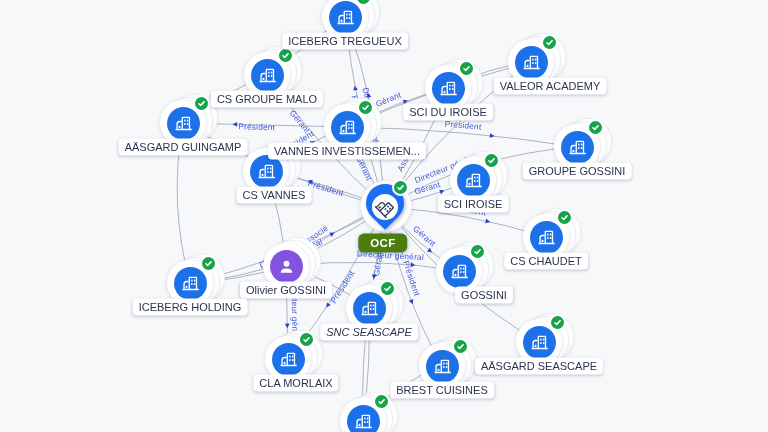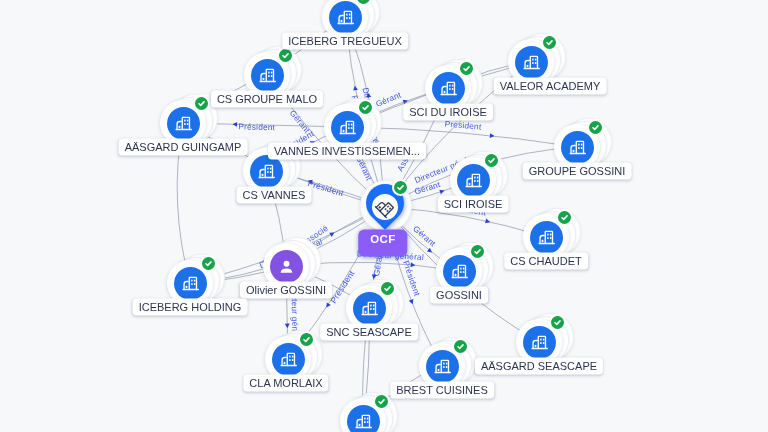--- a/index.html
+++ b/index.html
@@ -16,21 +16,21 @@
   .s1{transform:translate(5px,-3px);}
   .s2{transform:translate(10px,-6px);}
   .core{position:absolute;left:0;top:0;width:46px;height:46px;border-radius:50%;background:#fff;
     box-shadow:0 1px 4px rgba(40,55,100,.18);display:flex;align-items:center;justify-content:center;}
   .disc{width:33px;height:33px;border-radius:50%;display:flex;align-items:center;justify-content:center;}
   .check{position:absolute;top:-5px;right:-4px;width:17px;height:17px;border-radius:50%;
     border:2px solid #fff;box-sizing:border-box;display:flex;align-items:center;justify-content:center;z-index:5;}
   .pill{position:absolute;transform:translate(-50%,-50%);background:#fff;border-radius:4px;
     padding:2px 6px 3px 6px;font-size:11px;font-weight:500;color:#2b3450;white-space:nowrap;
     box-shadow:0 1px 3px rgba(30,45,90,.22);z-index:30;cursor:pointer;}
-  .main-badge{background:#8b5cf6;color:#fff;font-weight:700;padding:3px 12px 12px 12px;
+  .main-badge{background:#4d7c0f;color:#fff;font-weight:700;padding:3px 12px 4px 12px;
     border-radius:6px;font-size:11.5px;letter-spacing:.4px;box-shadow:0 1px 4px rgba(20,60,160,.38);}
   .pin-node{position:absolute;width:56px;height:60px;transform:translate(-50%,-50%);z-index:20;cursor:pointer;}
   .pin-stack{position:absolute;left:50%;top:46%;width:50px;height:50px;margin:-25px 0 0 -25px;border-radius:50%;
     background:#fff;border:1px solid #eceef4;box-shadow:0 1px 4px rgba(40,55,100,.15);}
   .pin{position:absolute;left:50%;top:44%;width:38px;height:38px;margin:-19px 0 0 -19px;
     border-radius:50% 50% 50% 0;transform:rotate(-45deg);background:#1a6ef5;
     box-shadow:0 2px 4px rgba(20,50,140,.35);}
   .pin-inner{position:absolute;left:50%;top:50%;width:26px;height:26px;margin:-13px 0 0 -13px;border-radius:50%;
     background:#fff;transform:rotate(45deg);display:flex;align-items:center;justify-content:center;}
   .pin-node .check{top:2px;right:4px;}
@@ -487,21 +487,21 @@
               </g>
             </svg>
           </div>
         </div>
         <div class="check" style="background:#16a34a">
           <svg viewBox="0 0 10 10" width="9" height="9">
             <path d="M2.2 5.3 L4.1 7.1 L7.8 3.2" fill="none" stroke="#fff" stroke-width="1.7" stroke-linecap="round" stroke-linejoin="round"></path>
           </svg>
         </div>
       </div>
-      <div class="pill" style="left: 459px; top: 295px;">GOSSINI</div>
+      <div class="pill" style="left: 484px; top: 295px;">GOSSINI</div>
       <div class="node" style="left: 369px; top: 308px;">
         <div class="stack s2"></div>
         <div class="stack s1"></div>
         <div class="core">
           <div class="disc" style="background:#1d71e8">
             <svg viewBox="0 0 20 20" width="19" height="19">
               <g fill="none" stroke="#fff" stroke-width="1.4" stroke-linejoin="round" stroke-linecap="round">
                 <path d="M8.7 16.3 V4.2 a.6 .6 0 0 1 .6 -.6 h6.4 a.6 .6 0 0 1 .6 .6 v12.1"></path>
                 <path d="M3.2 16.3 v-5.6 q0 -2.8 2.8 -2.8 h1.6"></path>
                 <path d="M2.2 16.3 h16"></path>
@@ -515,21 +515,21 @@
               </g>
             </svg>
           </div>
         </div>
         <div class="check" style="background:#16a34a">
           <svg viewBox="0 0 10 10" width="9" height="9">
             <path d="M2.2 5.3 L4.1 7.1 L7.8 3.2" fill="none" stroke="#fff" stroke-width="1.7" stroke-linecap="round" stroke-linejoin="round"></path>
           </svg>
         </div>
       </div>
-      <div class="pill" style="left: 369px; top: 332px;">SNC SEASCAPE</div>
+      <div class="pill" style="left: 369px; top: 332px; font-style: italic;">SNC SEASCAPE</div>
       <div class="node" style="left: 288px; top: 359px;">
         <div class="stack s2"></div>
         <div class="stack s1"></div>
         <div class="core">
           <div class="disc" style="background:#1d71e8">
             <svg viewBox="0 0 20 20" width="19" height="19">
               <g fill="none" stroke="#fff" stroke-width="1.4" stroke-linejoin="round" stroke-linecap="round">
                 <path d="M8.7 16.3 V4.2 a.6 .6 0 0 1 .6 -.6 h6.4 a.6 .6 0 0 1 .6 .6 v12.1"></path>
                 <path d="M3.2 16.3 v-5.6 q0 -2.8 2.8 -2.8 h1.6"></path>
                 <path d="M2.2 16.3 h16"></path>
@@ -543,21 +543,21 @@
               </g>
             </svg>
           </div>
         </div>
         <div class="check" style="background:#16a34a">
           <svg viewBox="0 0 10 10" width="9" height="9">
             <path d="M2.2 5.3 L4.1 7.1 L7.8 3.2" fill="none" stroke="#fff" stroke-width="1.7" stroke-linecap="round" stroke-linejoin="round"></path>
           </svg>
         </div>
       </div>
-      <div class="pill" style="left: 286px; top: 383px;">CLA MORLAIX</div>
+      <div class="pill" style="left: 296px; top: 383px;">CLA MORLAIX</div>
       <div class="node" style="left: 442px; top: 366px;">
         <div class="stack s2"></div>
         <div class="stack s1"></div>
         <div class="core">
           <div class="disc" style="background:#1d71e8">
             <svg viewBox="0 0 20 20" width="19" height="19">
               <g fill="none" stroke="#fff" stroke-width="1.4" stroke-linejoin="round" stroke-linecap="round">
                 <path d="M8.7 16.3 V4.2 a.6 .6 0 0 1 .6 -.6 h6.4 a.6 .6 0 0 1 .6 .6 v12.1"></path>
                 <path d="M3.2 16.3 v-5.6 q0 -2.8 2.8 -2.8 h1.6"></path>
                 <path d="M2.2 16.3 h16"></path>

